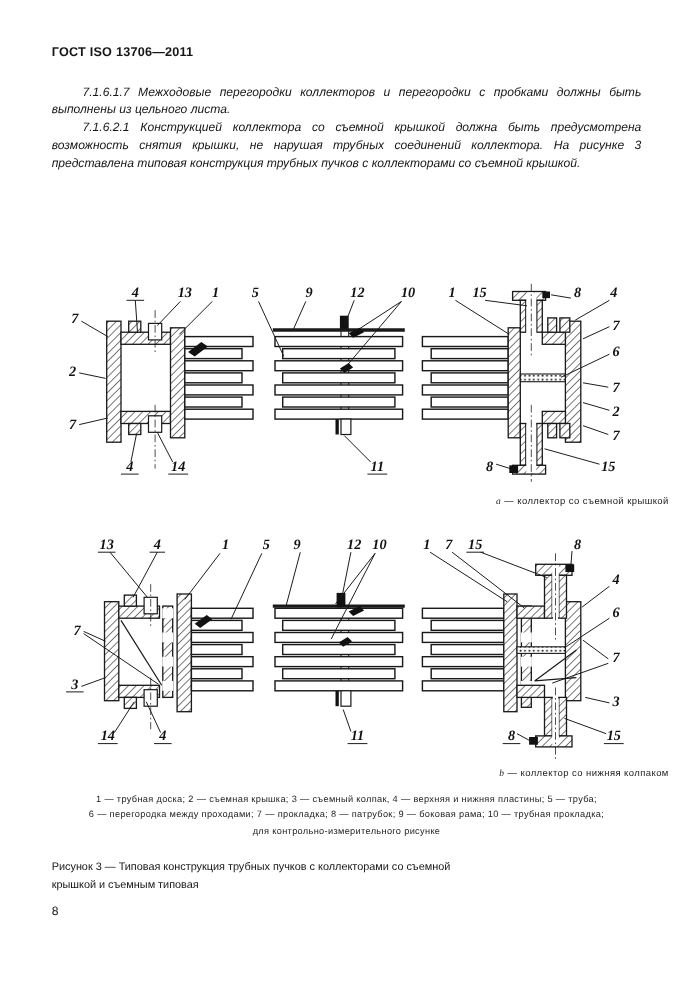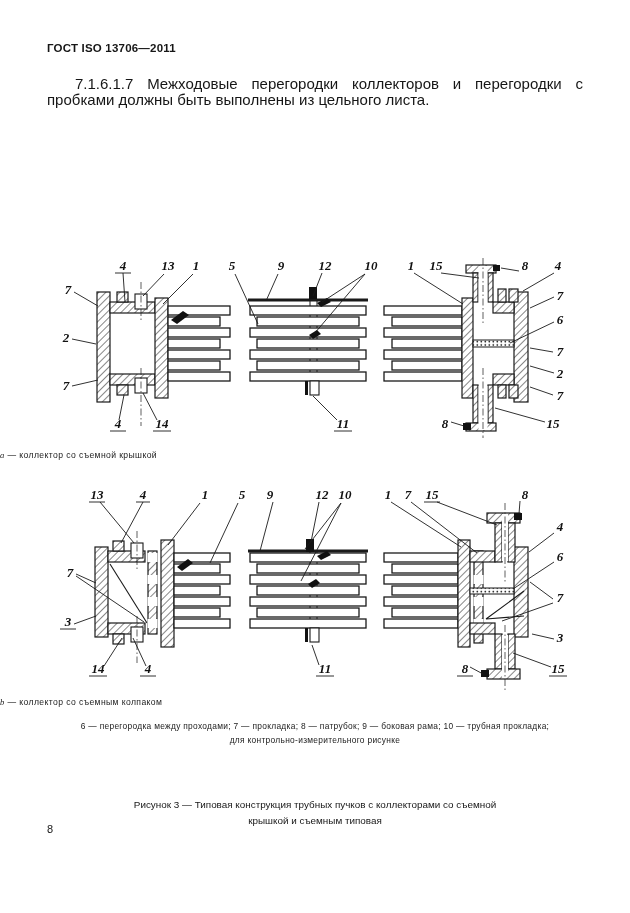--- a/index.html
+++ b/index.html
@@ -1,26 +1,26 @@
 <!DOCTYPE html>
 <html><head>
 <meta charset="utf-8">
 <style>
   html,body{margin:0;padding:0;background:#e8e8e8;}
   .page{position:relative;width:630px;height:913px;background:#ffffff;margin:0 auto;
         font-family:"Liberation Sans",sans-serif;color:#161616;overflow:hidden;}
   .hdr{position:absolute;left:47px;top:42px;font-size:11.5px;font-weight:bold;letter-spacing:.2px;}
   .bodytext{position:absolute;left:47px;top:76px;width:536px;}
-  .bodytext p{margin:0;text-indent:28px;text-align:justify;font-size:15px;line-height:16.15px;}
+  .bodytext p{margin:0;text-indent:28px;text-align:justify;font-size:11px;line-height:16.15px;font-style:italic;}
   .figsvg{position:absolute;left:0;}
-  .cap{position:absolute;left:0;width:608px;text-align:left;font-size:8.6px;letter-spacing:.4px;color:#222;}
+  .cap{position:absolute;left:0;width:608px;text-align:right;font-size:8.6px;letter-spacing:.4px;color:#222;}
   .cap i{font-family:"Liberation Serif",serif;}
   .legend{position:absolute;left:30px;top:719px;width:570px;text-align:center;
           font-size:8.4px;line-height:14.4px;letter-spacing:.3px;color:#222;}
-  .figtitle{position:absolute;left:47px;top:797px;width:536px;text-align:center;
+  .figtitle{position:absolute;left:47px;top:781px;width:536px;
             font-size:9.9px;line-height:15.5px;color:#161616;}
   .pagenum{position:absolute;left:47px;top:823px;font-size:11px;}
   
   .h{fill:url(#hA);stroke:#1a1a1a;stroke-width:1.2;}
   .hb{fill:url(#hB);stroke:#1a1a1a;stroke-width:1.2;}
   .bar{fill:#fff;stroke:#1a1a1a;stroke-width:1.3;}
   .w{fill:#fff;stroke:#1a1a1a;stroke-width:1.1;}
   .wg{fill:#fff;stroke:none;}
   .k2{fill:#111;stroke:none;}
   .s{fill:none;stroke:#1a1a1a;stroke-width:1.1;}
@@ -35,20 +35,21 @@
 </style>
 </head>
 <body>
 
 <div class="page">
 
   <div class="hdr">ГОСТ ISO 13706—2011</div>
 
   <div class="bodytext">
     <p>7.1.6.1.7 Межходовые перегородки коллекторов и перегородки с пробками должны быть выполнены из цельного листа.</p>
+    <p>7.1.6.2.1 Конструкцией коллектора со съемной крышкой должна быть предусмотрена возможность снятия крышки, не нарушая трубных соединений коллектора. На рисунке 3 представлена типовая конструкция трубных пучков с коллекторами со съемной крышкой.</p>
   </div>
 
   <svg class="figsvg" style="top:256px" width="630" height="196" viewBox="0 0 630 196">
     <defs>
       <pattern id="hA" patternUnits="userSpaceOnUse" width="5" height="5" patternTransform="rotate(45)">
         <rect width="5" height="5" fill="#fff"></rect>
         <line x1="0" y1="0" x2="0" y2="5" stroke="#222" stroke-width="1.1"></line>
       </pattern>
       <pattern id="dA" patternUnits="userSpaceOnUse" width="4" height="3.5">
         <rect width="4" height="3.5" fill="#fff"></rect>
@@ -334,24 +335,25 @@
       <text class="lbl" x="98" y="188">14</text>
       <text class="lbl" x="148" y="188">4</text>
       <text class="lbl" x="325" y="188">11</text>
       <text class="lbl" x="465" y="188">8</text>
       <text class="lbl" x="558" y="188">15</text>
     </g>
   </svg>
 
   <div class="cap" style="top:697px">
     <i>b</i>
-    <span>— коллектор со съемным колпаком</span>
+    <span>— коллектор со нижняя колпаком</span>
   </div>
 
   <div class="legend">
+    <div>1 — трубная доска; 2 — съемная крышка; 3 — съемный колпак, 4 — верхняя и нижняя пластины; 5 — труба;</div>
     <div>6 — перегородка между проходами; 7 — прокладка; 8 — патрубок; 9 — боковая рама; 10 — трубная прокладка;</div>
     <div>для контрольно-измерительного рисунке</div>
   </div>
 
   <div class="figtitle">
     <div>Рисунок 3 — Типовая конструкция трубных пучков с коллекторами со съемной</div>
     <div>крышкой и съемным типовая</div>
   </div>
 
   <div class="pagenum">8</div>

